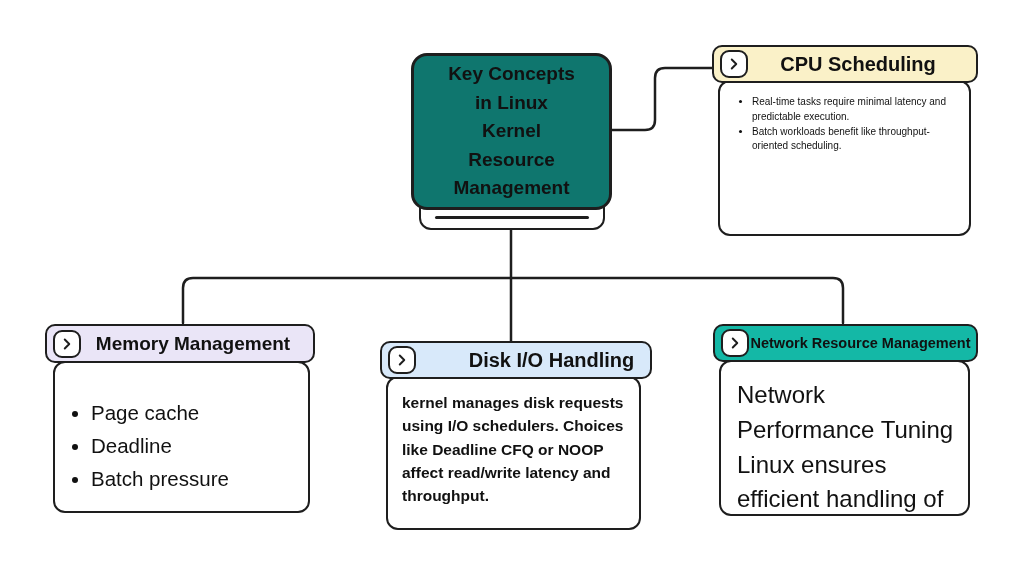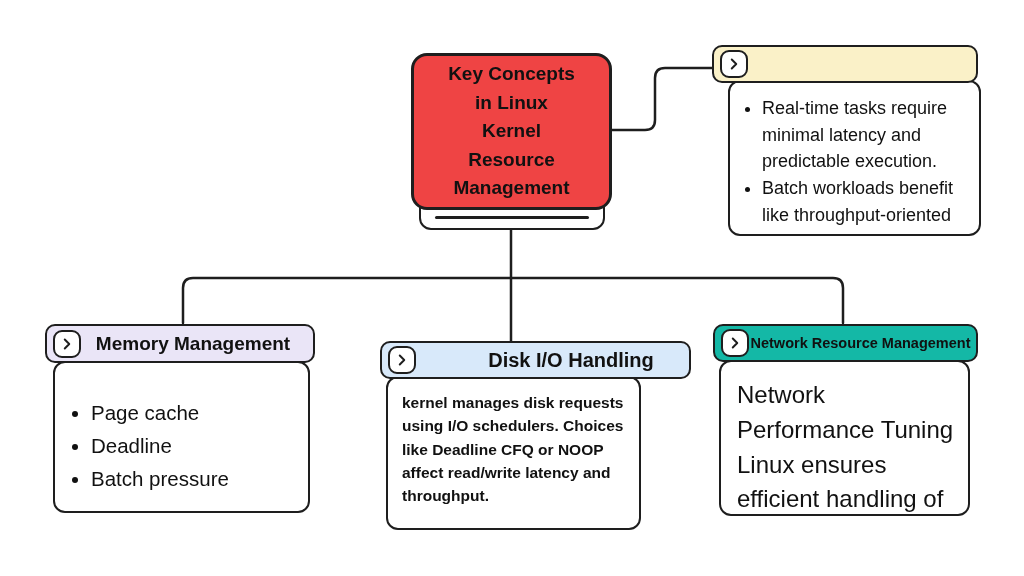--- a/index.html
+++ b/index.html
@@ -54,31 +54,31 @@
   .chev svg{display:block;}
   .hdr-title{
     flex:1;text-align:center;font-weight:bold;font-size:20px;color:#111;
     padding-right:8px;white-space:nowrap;
   }
   ul.bullets{margin:0;padding:0;}
   .bullets li{margin:0;}
 
   
   .cpu-hdr{left:712px;top:45px;width:266px;height:38px;}
-  .cpu-body{left:718px;top:80px;width:253px;height:156px;font-size:18px;margin-left:10px;}
+  .cpu-body{left:718px;top:80px;width:253px;height:156px;font-size:10px;}
   .cpu-body ul{margin:13px 6px 0 0;padding-left:32px;line-height:1.48;}
 
   
   .mem-hdr{left:45px;top:324px;width:270px;height:39px;}
   .mem-hdr .hdr-title{font-size:19px;}
   .mem-body{left:53px;top:361px;width:257px;height:152px;font-size:20.5px;}
   .mem-body ul{margin:33px 0 0 0;padding-left:36px;line-height:1.62;}
 
   
-  .disk-hdr{left:380px;top:341px;width:311px;height:38px;gap:45px;}
+  .disk-hdr{left:380px;top:341px;width:272px;height:38px;gap:45px;}
   .disk-body{left:386px;top:376px;width:255px;height:154px;font-size:15.5px;}
   .disk-body .node-text{padding:13px 12px 0 14px;line-height:1.5;font-weight:bold;}
 
   
   .net-hdr{left:713px;top:324px;width:265px;height:38px;}
   .net-hdr .hdr-title{font-size:14.5px;padding-right:4px;}
   .net-body{left:719px;top:360px;width:251px;height:156px;font-size:24px;}
   .net-body .node-text{padding:16px 8px 0 16px;line-height:1.45;}
 </style>
 </head>
@@ -88,40 +88,41 @@
 
   <svg class="connectors" width="1024" height="576" viewBox="0 0 1024 576">
     <path d="M612 130 H645 Q655 130 655 120 V78 Q655 68 665 68 H713" fill="none" stroke="#1e1e1e" stroke-width="2.5" stroke-linecap="round"></path>
     <path d="M511 230 V341" fill="none" stroke="#1e1e1e" stroke-width="2.5" stroke-linecap="round"></path>
     <path d="M183 323 V288 Q183 278 193 278 H833 Q843 278 843 288 V323" fill="none" stroke="#1e1e1e" stroke-width="2.5" stroke-linecap="round"></path>
   </svg>
 
   <div class="root-tab">
     <div class="root-tab-line"></div>
   </div>
-  <div class="root-node" style="background: #ef4444;">
+  <div class="root-node" style="background: #0f766e;">
     <div class="root-title">Key Concepts
 in Linux
 Kernel
 Resource
 Management</div>
   </div>
 
   <div class="body cpu-body">
     <ul class="bullets">
         <li>Real-time tasks require minimal latency and predictable execution.</li>
         <li>Batch workloads benefit like throughput-oriented scheduling.</li>
       </ul>
   </div>
   <div class="hdr cpu-hdr" style="background: rgb(250, 241, 200);">
     <span class="chev">
       <svg width="18" height="18" viewBox="0 0 24 24">
           <path d="M9 6l6 6-6 6" fill="none" stroke="#1e1e1e" stroke-width="2.6" stroke-linecap="round" stroke-linejoin="round"></path>
         </svg>
     </span>
+    <span class="hdr-title">CPU Scheduling</span>
   </div>
 
   <div class="body mem-body">
     <ul class="bullets">
         <li>Page cache</li>
         <li>Deadline</li>
         <li>Batch pressure</li>
       </ul>
   </div>
   <div class="hdr mem-hdr" style="background: rgb(234, 229, 247);">

